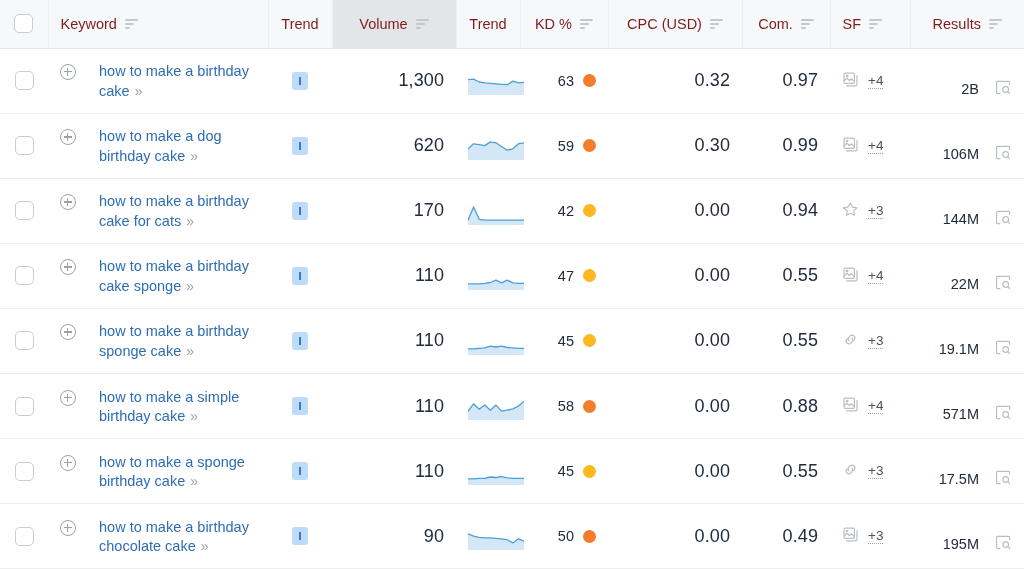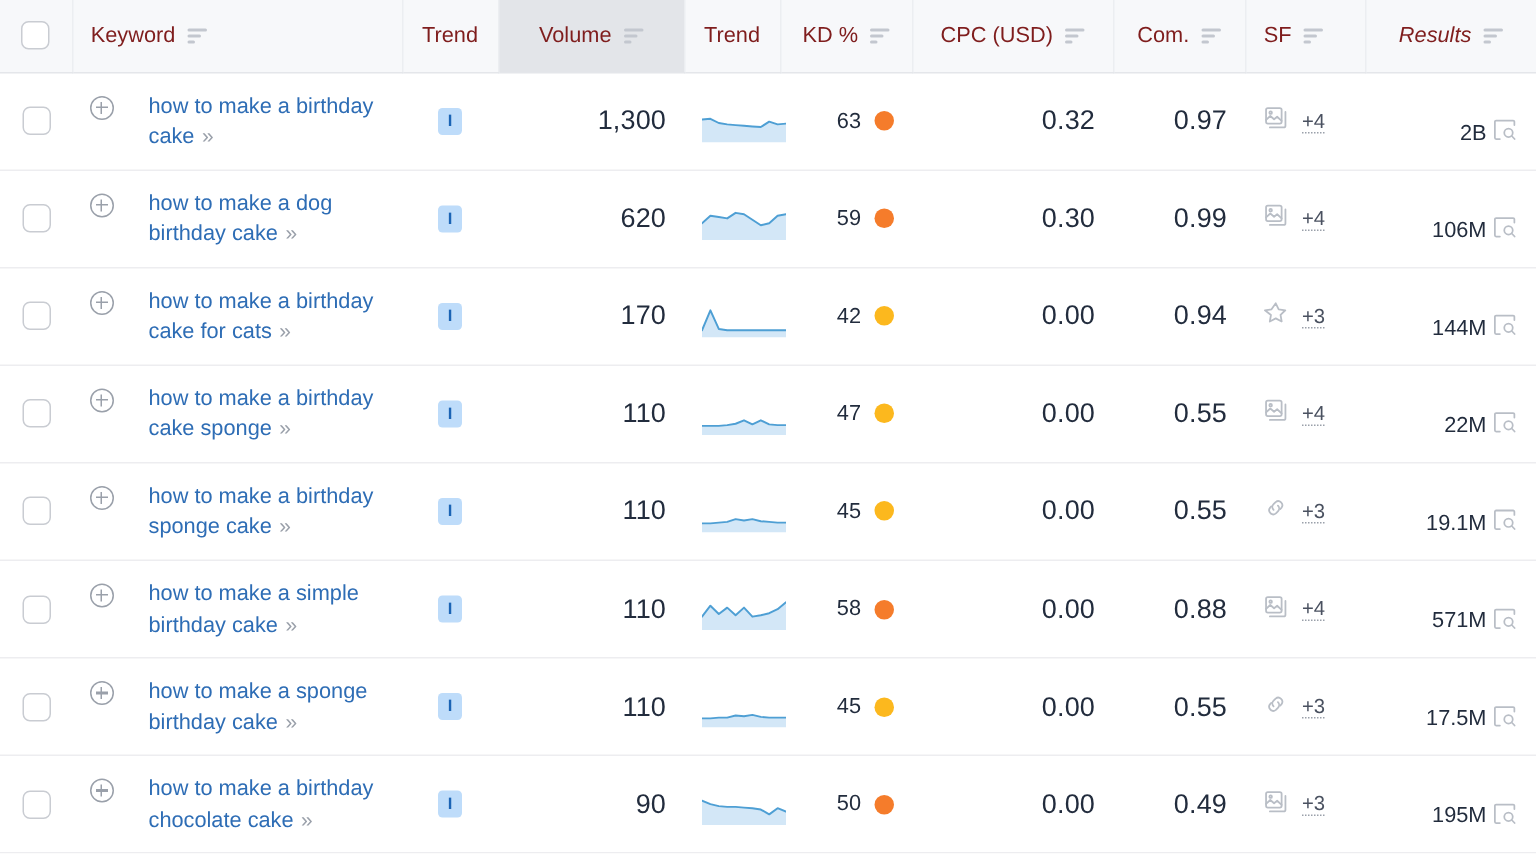--- a/index.html
+++ b/index.html
@@ -25,21 +25,21 @@
     border-bottom: 1px solid #e4e6ea;
     border-right: 1px solid #eceef1;
     font-size: 14.5px;
     font-weight: 400;
     color: #7f1d1d;
     padding: 0 12px;
     white-space: nowrap;
     vertical-align: middle;
   }
   thead th.sorted-col { background: #e3e5e9; }
-  thead th.no-div { border-right: none; font-style: italic; }
+  thead th.no-div { border-right: none; }
   .th-inner { display: flex; align-items: center; gap: 8px; }
   .th-inner.right { justify-content: center; }
   .th-inner.center { justify-content: center; }
   .th-inner.left { justify-content: flex-start; }
 
   
   .sort-ico { display: inline-block; width: 13px; height: 10px; flex: 0 0 13px; }
   .sort-ico i {
     display: block; height: 2px; background: #c3c7cf;
     border-radius: 1px; margin-bottom: 2px;
@@ -109,21 +109,21 @@
 
   
   .sf-wrap { display: flex; align-items: center; justify-content: flex-start; gap: 9px; }
   .sf-ico { width: 17px; height: 17px; flex: 0 0 17px; color: #b9bec6; }
   .sf-more {
     font-size: 13.5px; color: #4a5160;
     border-bottom: 1px dotted #9aa0aa; line-height: 15px;
   }
 
   
-  .res-wrap { display: flex; align-items: center; justify-content: flex-end; gap: 4px; margin-top: 16px; }
+  .res-wrap { display: flex; align-items: center; justify-content: flex-end; gap: 16px; margin-top: 16px; }
   .serp-ico { width: 17px; height: 15px; flex: 0 0 17px; color: #b9bec6; }
 </style>
 </head>
 <body>
 
 <table class="kw-table">
   <colgroup>
     <col style="width:48px">
     <col style="width:220px">
     <col style="width:64px">

